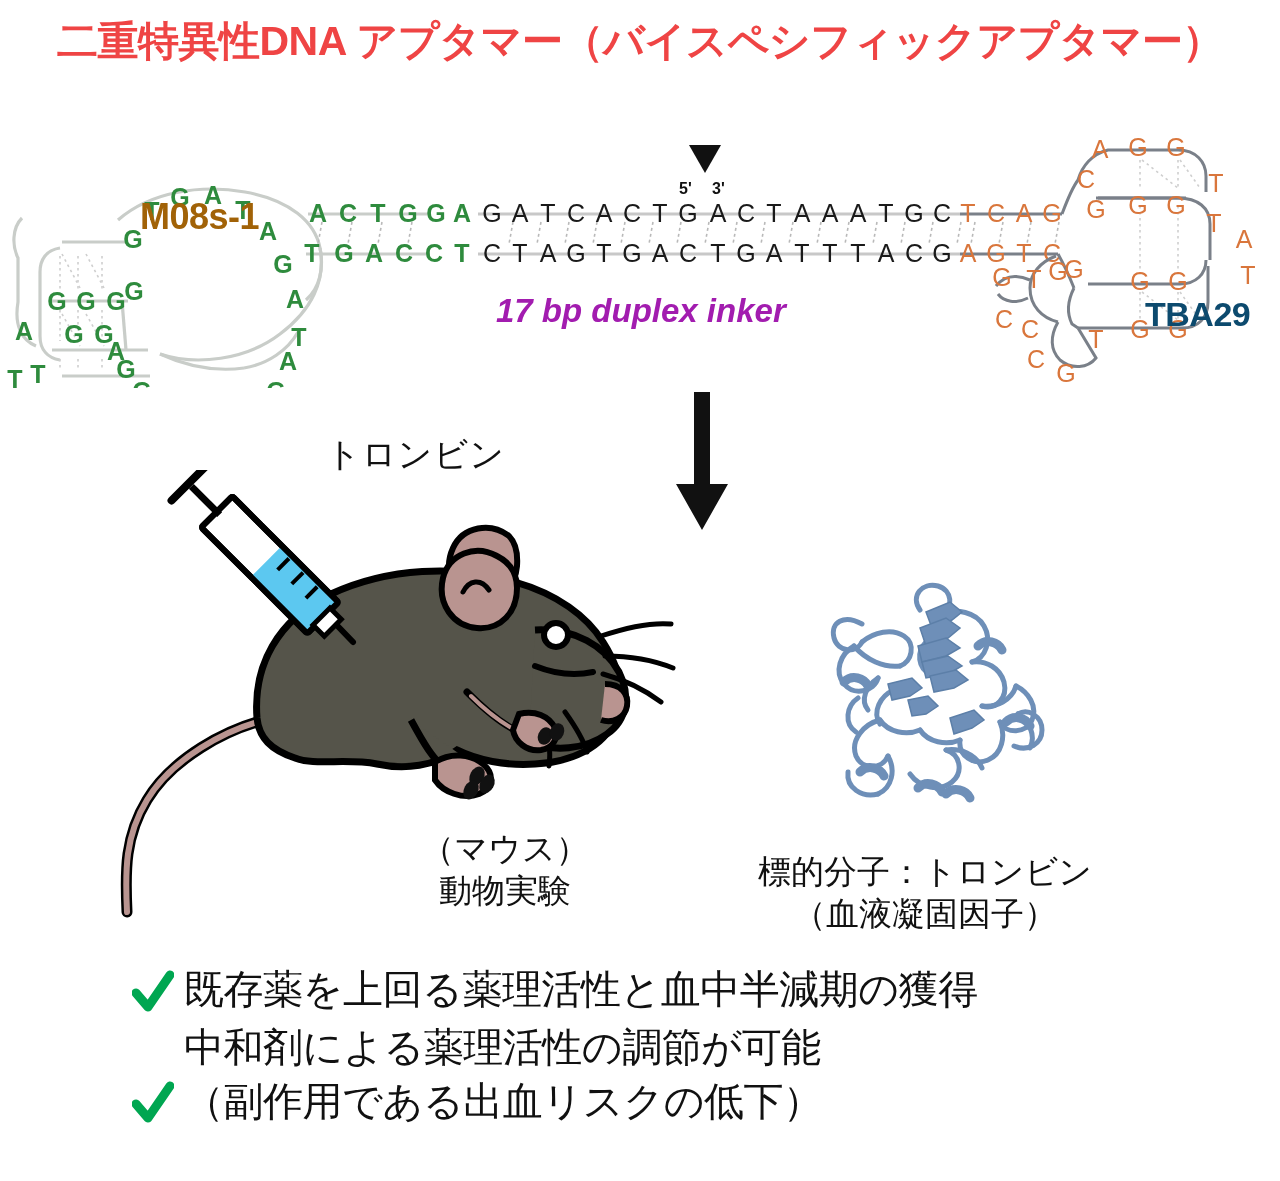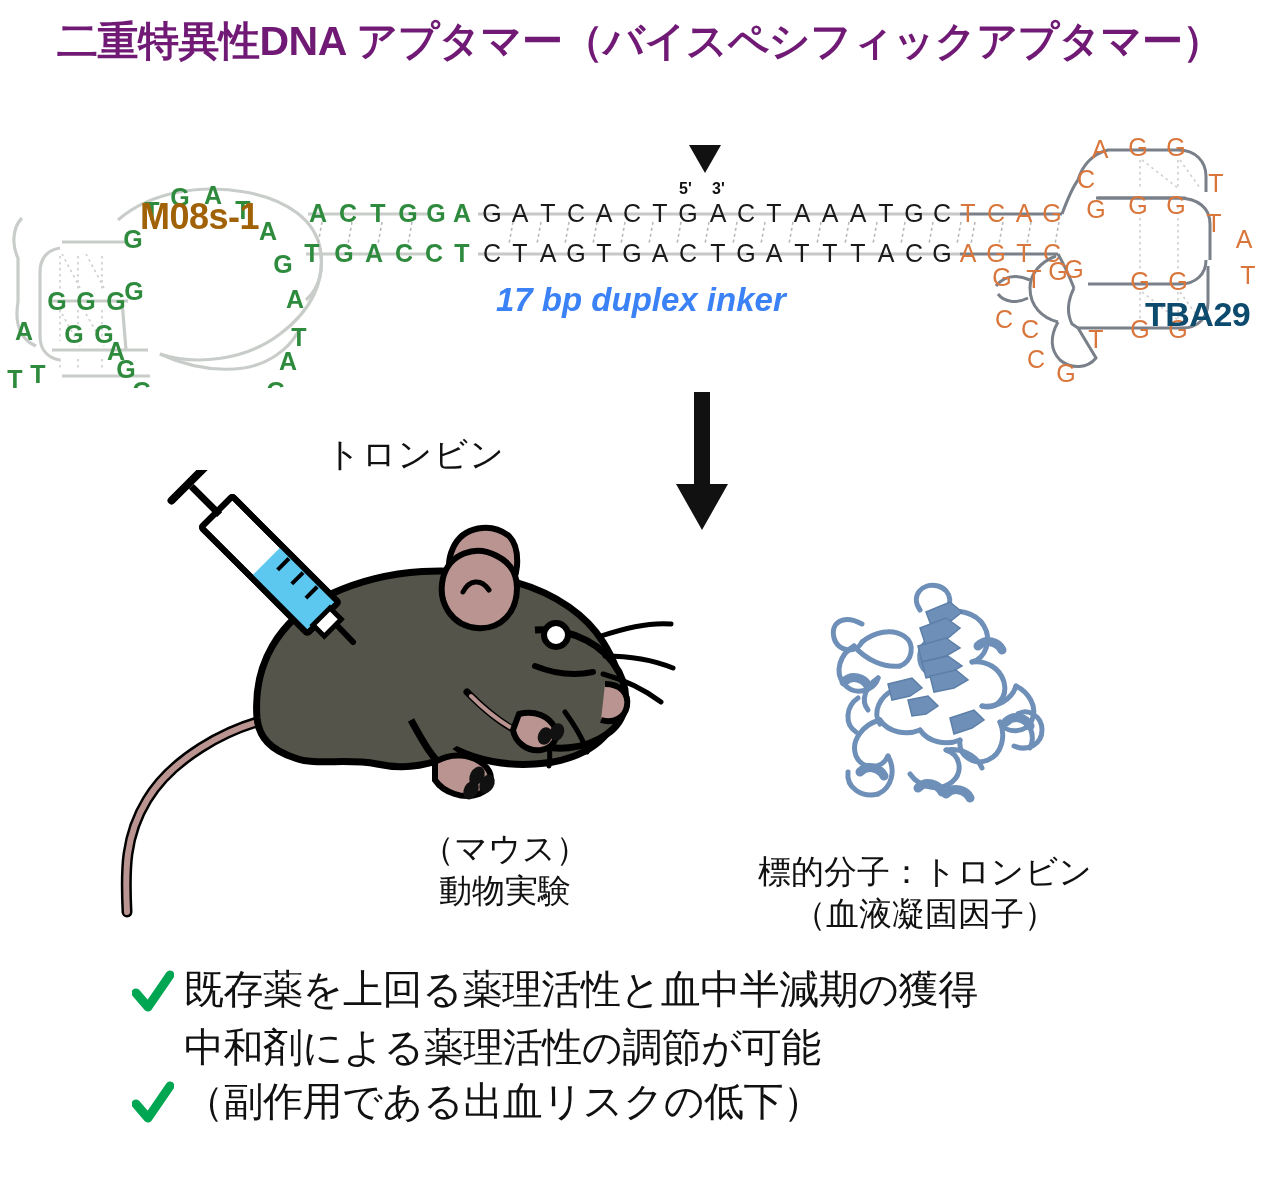--- a/index.html
+++ b/index.html
@@ -15,21 +15,21 @@
   }
 
   
   #figure-title {
     position: absolute;
     top: 14px; left: 0; width: 1280px;
     text-align: center;
     font-size: 41px;
     font-weight: bold;
     letter-spacing: -0.5px;
-    color: #701a75;
+    color: #ef4444;
     white-space: nowrap;
   }
 
   
   #aptamer-schematic {
     position: absolute;
     top: 88px; left: 0;
     width: 1280px; height: 300px;
   }
   #aptamer-schematic svg { display: block; }
@@ -52,25 +52,25 @@
   }
   #label-tba29 {
     position: absolute;
     left: 1145px; top: 295px;
     font-size: 34px; font-weight: bold;
     color: #0c4a6e;
     letter-spacing: -0.5px;
   }
   #label-linker {
     position: absolute;
-    left: 496px; top: 281px;
+    left: 496px; top: 292px;
     font-size: 33px;
     font-weight: bold;
     font-style: italic;
-    color: #3b82f6;
+    color: #a21caf;
   }
   .prime-label {
     position: absolute;
     font-size: 16px; font-weight: bold; color: #111;
   }
   #prime-5 { left: 679px; top: 180px; }
   #prime-3 { left: 712px; top: 180px; }
 
   #marker-triangle {
     position: absolute;

